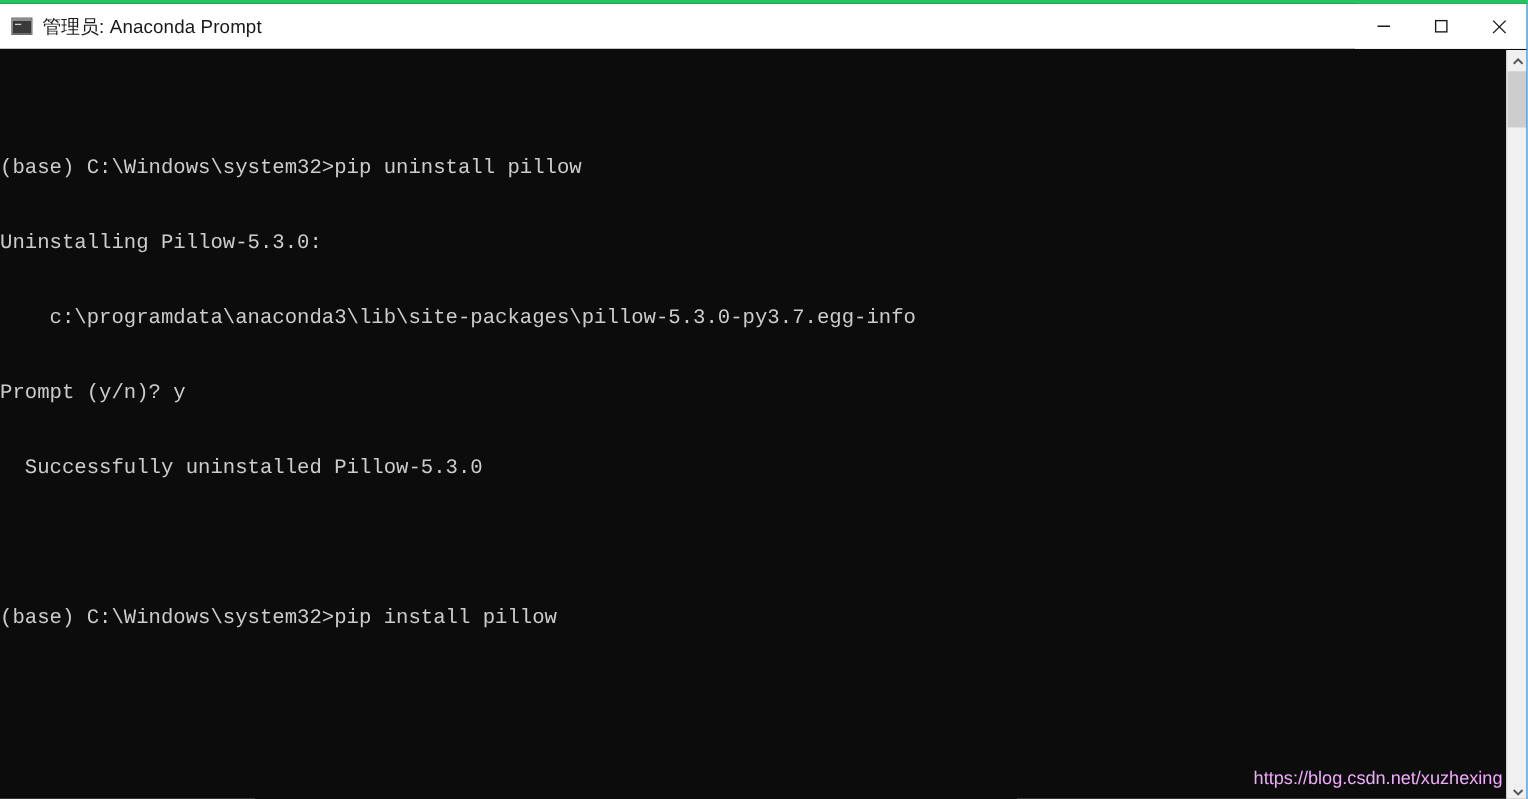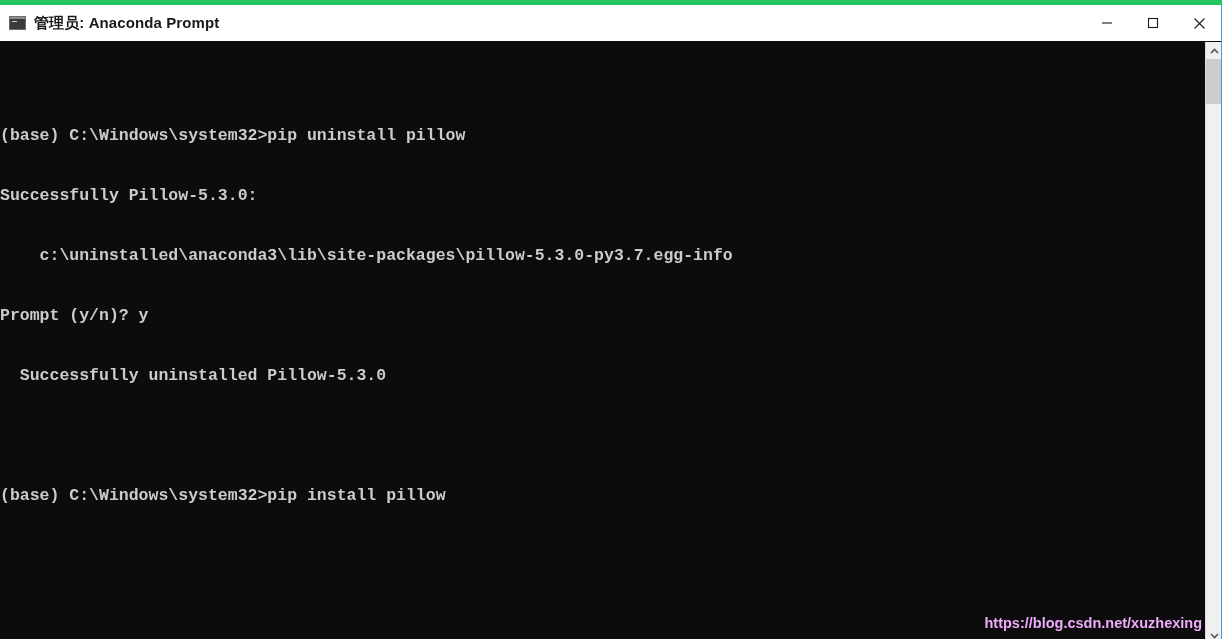--- a/index.html
+++ b/index.html
@@ -10,23 +10,22 @@
     overflow: hidden;
     background: #ffffff;
     font-family: "Liberation Sans", sans-serif;
   }
 
   #window {
     position: relative;
     width: 1222px;
     height: 639px;
     background: #0c0c0c;
-    border-top: 5px solid #22c55e;
+    border-top: 3px solid #22c55e;
     overflow: hidden;
-    font-weight: bold;
   }
 
   
   #titlebar {
     position: absolute;
     left: 0; top: 0;
     width: 1222px;
     height: 36px;
     background: #ffffff;
     display: flex;
@@ -177,22 +176,22 @@
           <line x1="1.5" y1="1.5" x2="11.5" y2="11.5" stroke="#1a1a1a" stroke-width="1.1"></line>
           <line x1="11.5" y1="1.5" x2="1.5" y2="11.5" stroke="#1a1a1a" stroke-width="1.1"></line>
         </svg>
       </div>
     </div>
   </div>
 
   <div id="console">
 
     <div class="line">(base) C:\Windows\system32&gt;pip uninstall pillow</div>
-    <div class="line">Successfully Pillow-5.3.0:</div>
-    <div class="line">    c:\uninstalled\anaconda3\lib\site-packages\pillow-5.3.0-py3.7.egg-info</div>
+    <div class="line">Uninstalling Pillow-5.3.0:</div>
+    <div class="line">    c:\programdata\anaconda3\lib\site-packages\pillow-5.3.0-py3.7.egg-info</div>
     <div class="line">Prompt (y/n)? y</div>
     <div class="line">  Successfully uninstalled Pillow-5.3.0</div>
     <div class="line"></div>
     <div class="line">(base) C:\Windows\system32&gt;pip install pillow</div>
     
     
     
 
     
 

